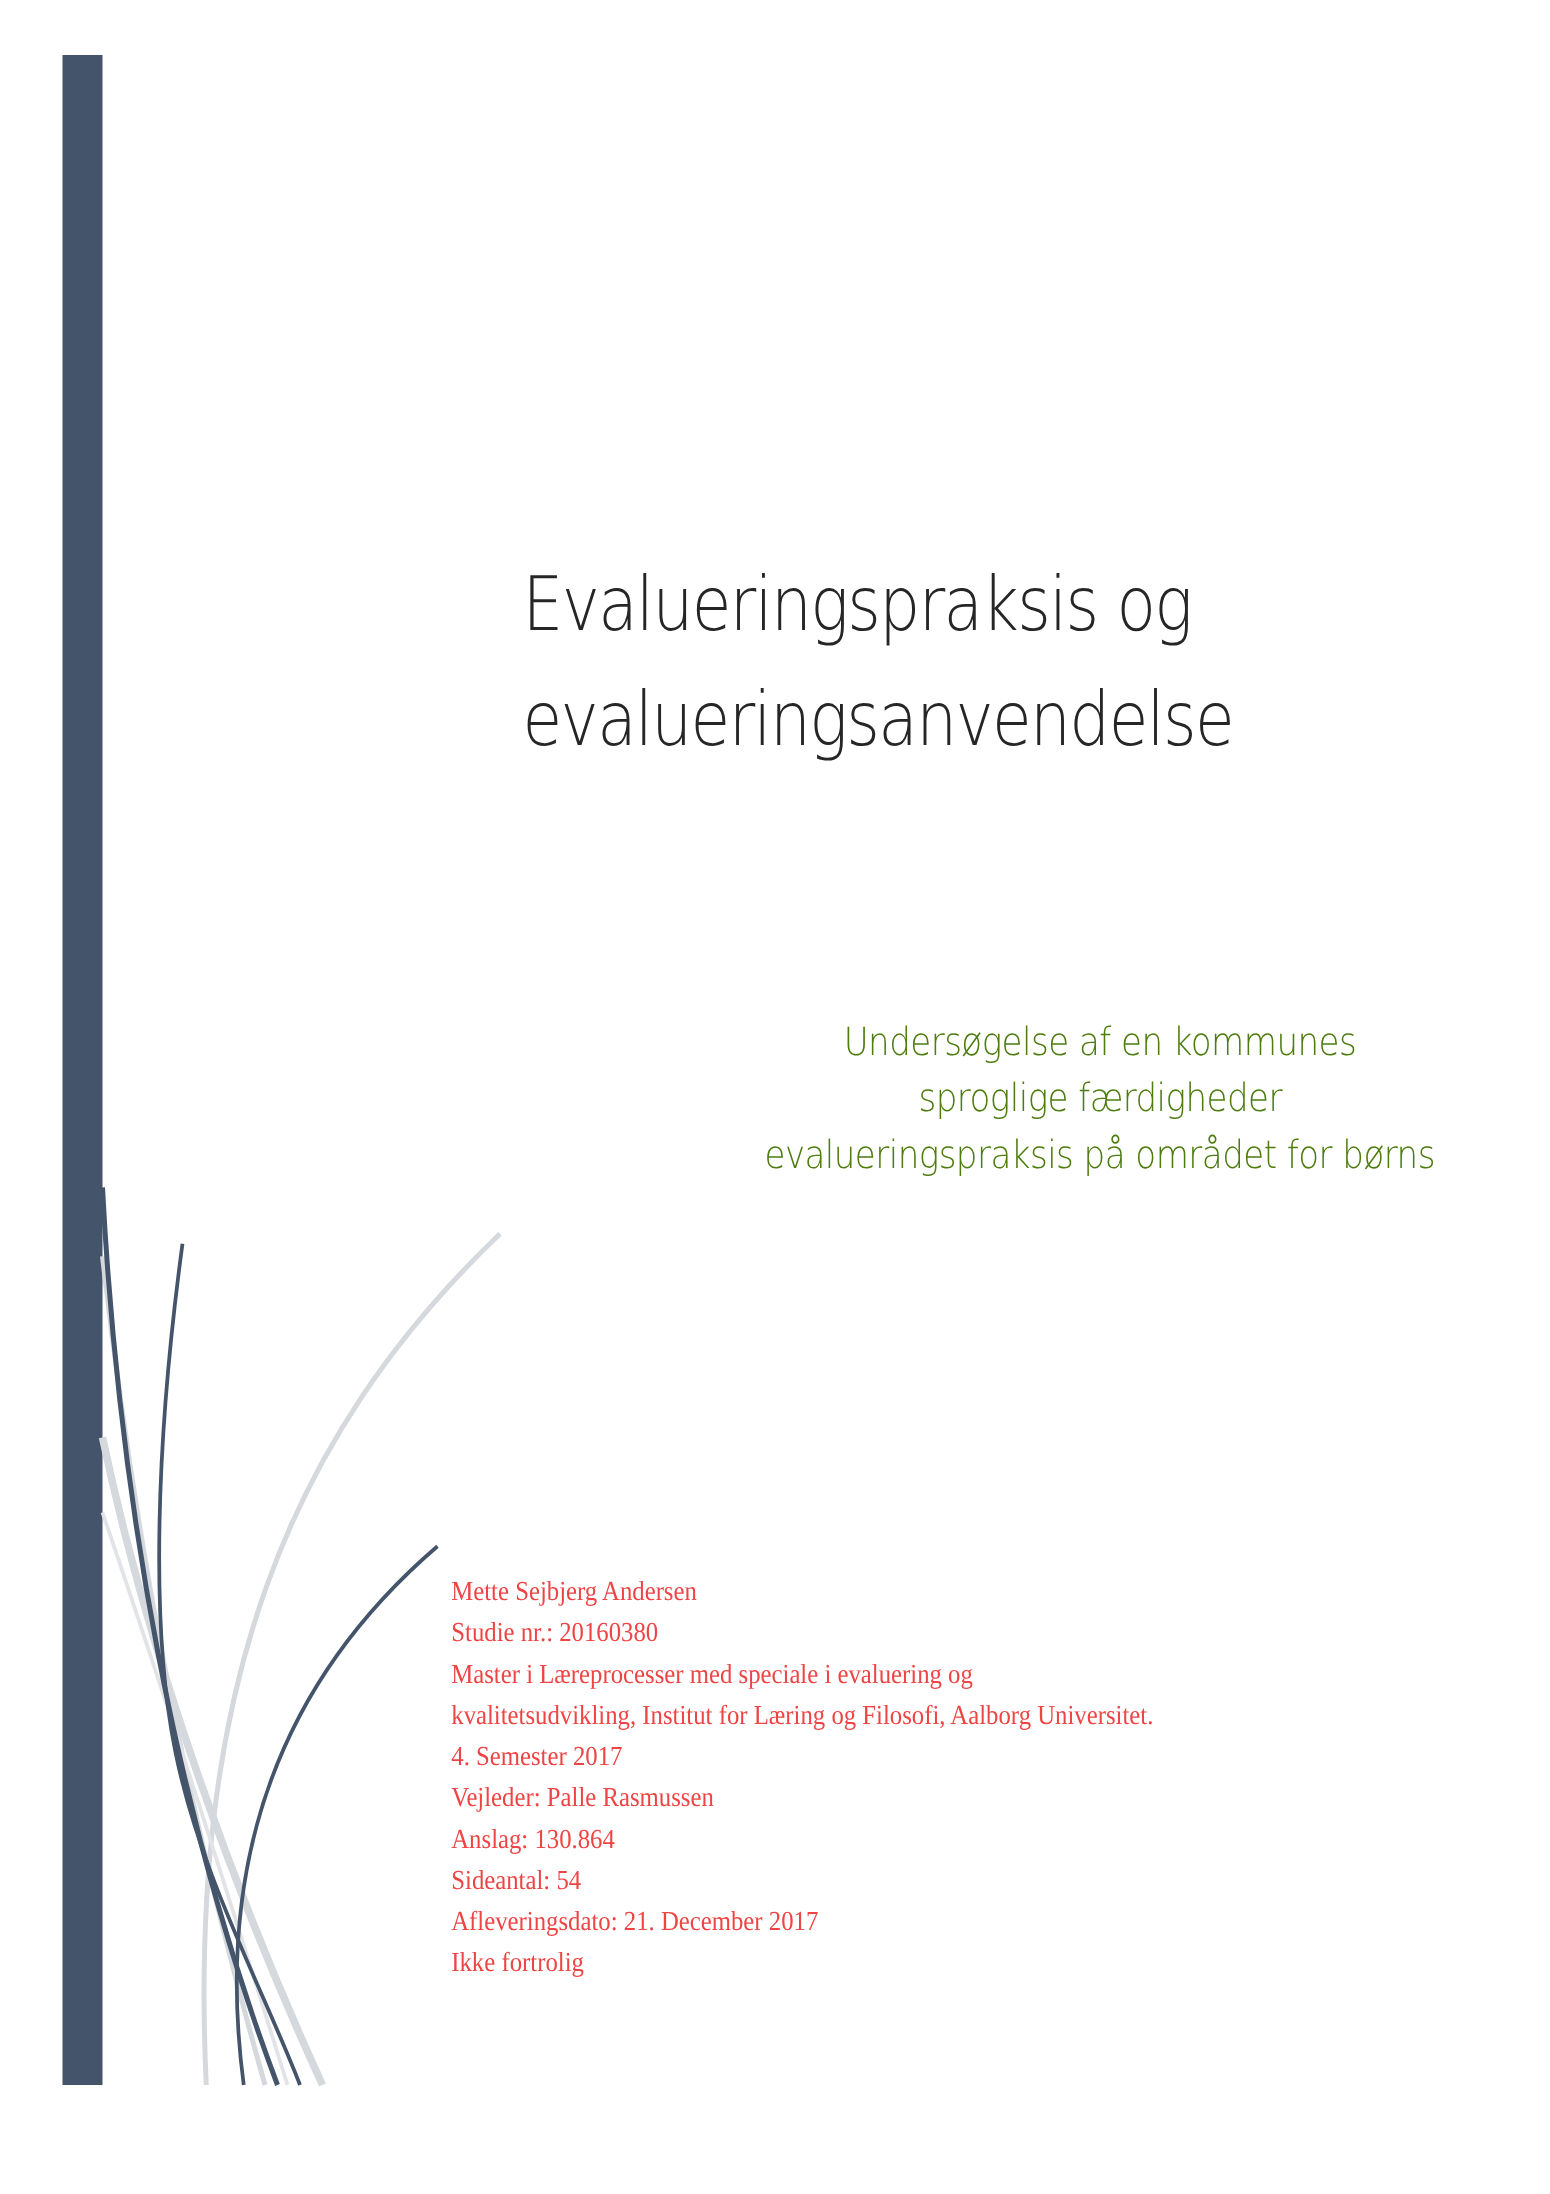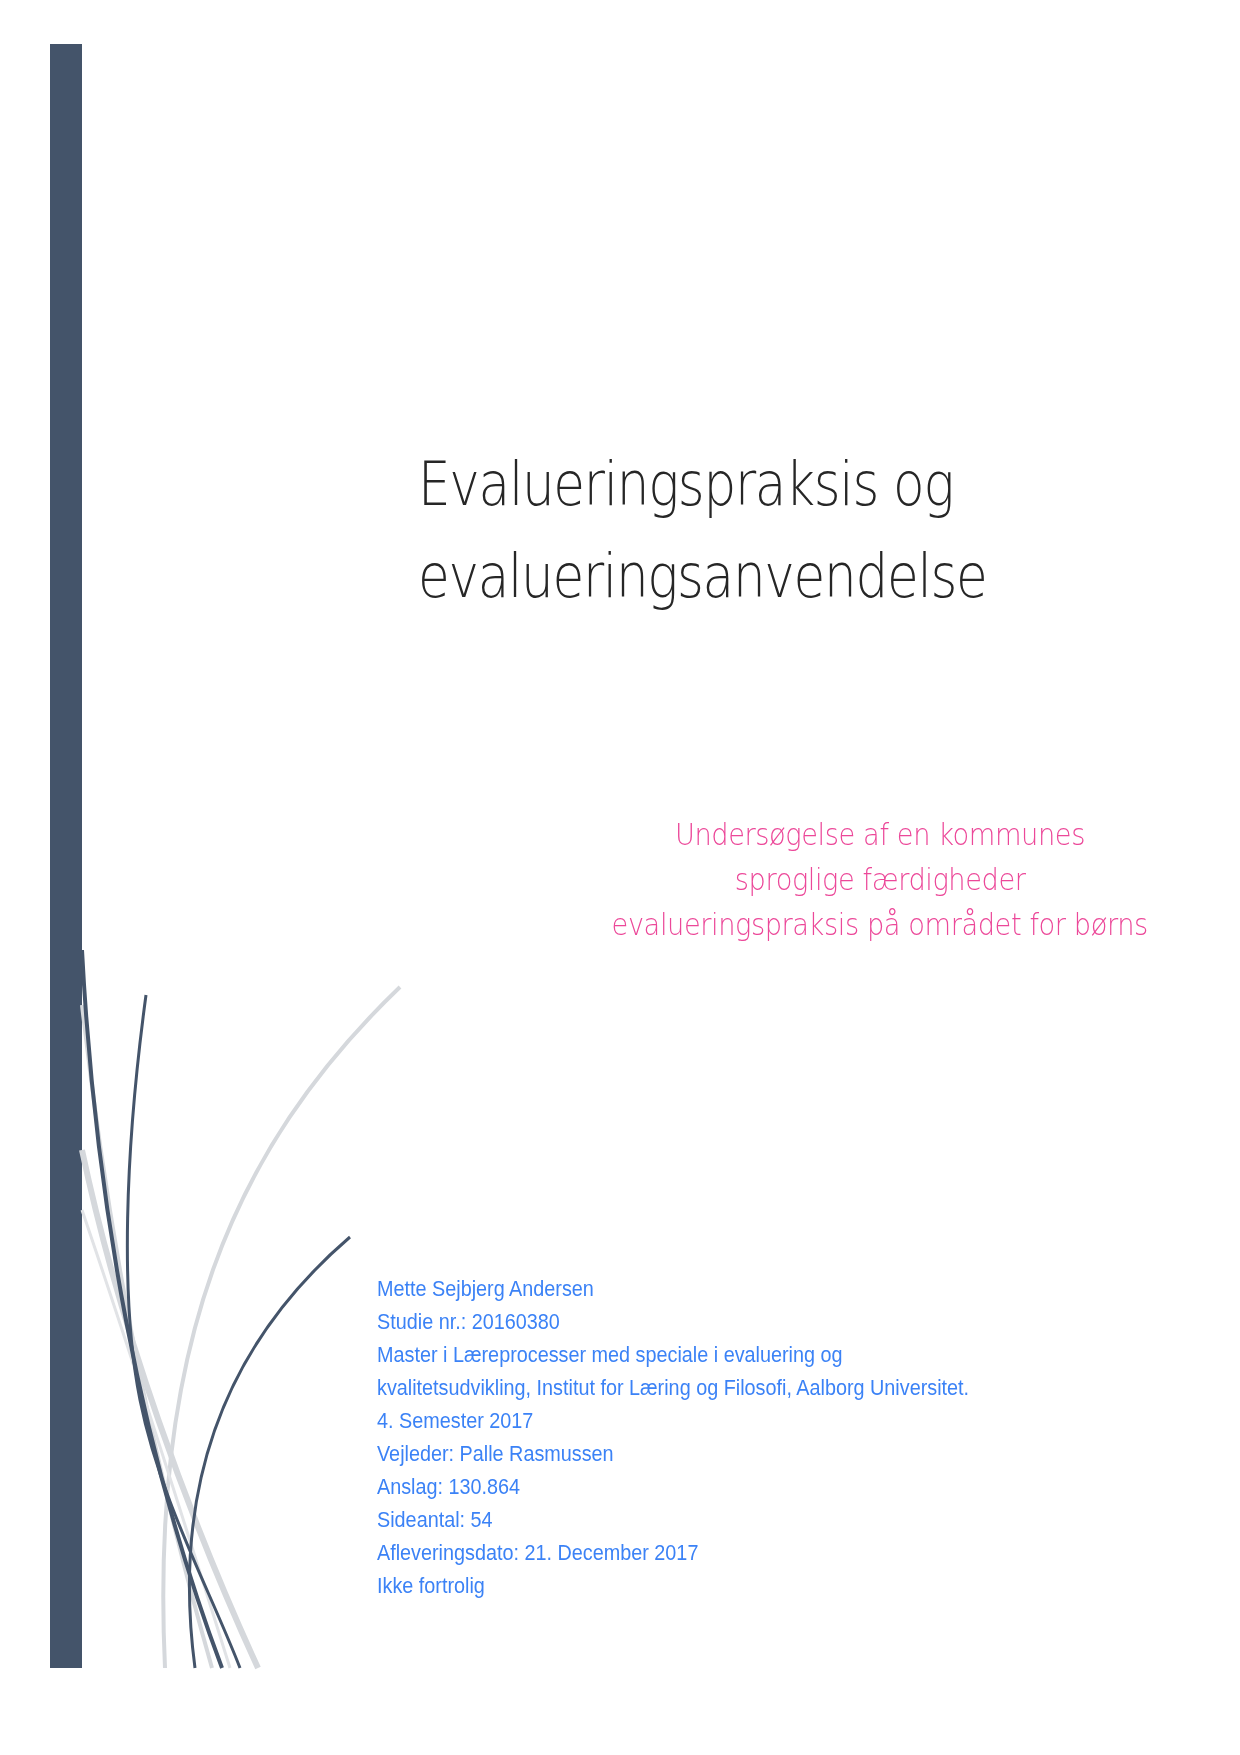--- a/index.html
+++ b/index.html
@@ -59,39 +59,39 @@
       position: absolute;
       left: 540px;
       top: 812px;
       width: 680px;
       margin: 0;
       text-align: center;
       font-family: "DejaVu Sans", sans-serif;
       font-weight: 300;
       font-size: 31px;
       line-height: 45px;
-      color: #ec4899;
+      color: #4d7c0f;
       letter-spacing: -0.5px;
     }
     .subtitle .line { display: block; white-space: nowrap; }
     .subtitle .inner {
       display: inline-block;
       transform: scaleX(0.88);
       transform-origin: center top;
     }
     .info {
       position: absolute;
       left: 361px;
       top: 1256px;
       width: 860px;
-      margin: 16px;
-      font-family: Liberation Sans, sans-serif;
+      margin: 0;
+      font-family: Liberation Serif, serif;
       font-size: 22px;
       line-height: 33px;
-      color: #3b82f6;
+      color: #ef4444;
     }
     .info .line {
       display: block;
       white-space: nowrap;
       transform: scaleX(0.9);
       transform-origin: left top;
     }
   </style>
 </head>
 <body>

